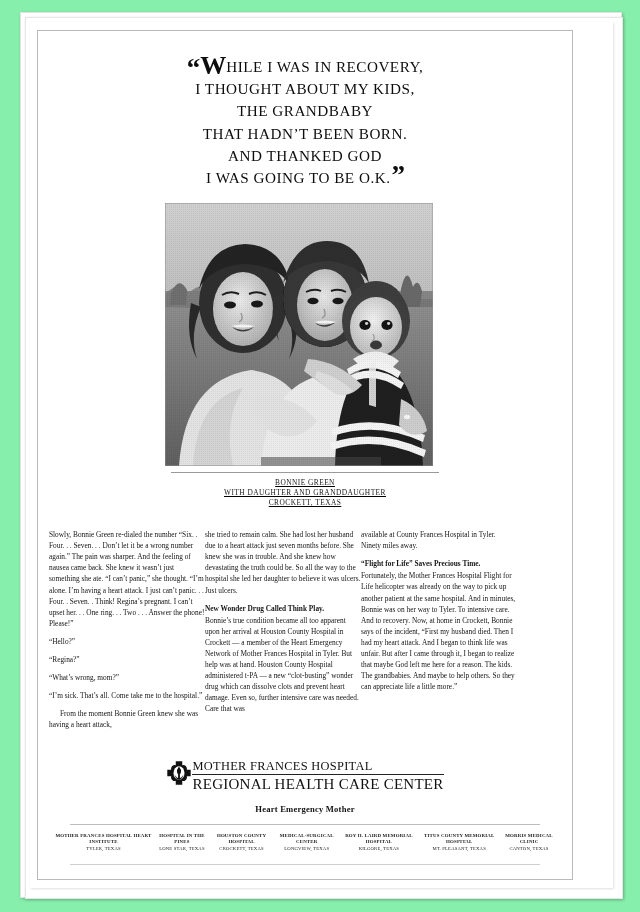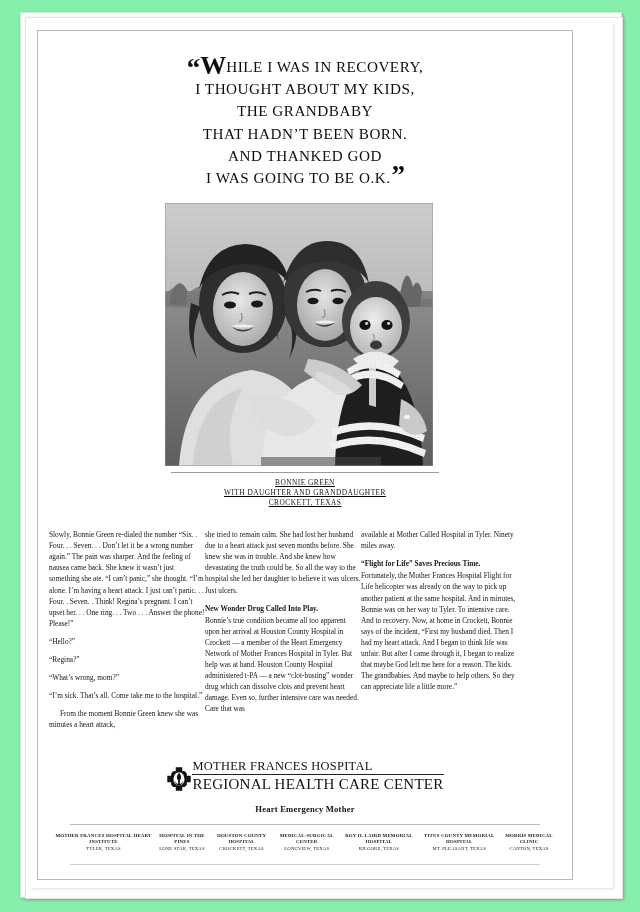--- a/index.html
+++ b/index.html
@@ -102,21 +102,21 @@
     text-align:left;
     hyphens:none;
   }
   .col p + p{margin-top:7px;}
   .col p.indent{text-indent:11px;}
   .subhead{font-weight:bold;}
 
   
   .logo-block{
     margin:30px auto 0;
-    display:flex;align-items:flex-end;justify-content:center;
+    display:flex;align-items:flex-start;justify-content:center;
   }
   .logo-mark{width:26px;height:26px;display:block;}
   .logo-type{display:flex;flex-direction:column;line-height:1;}
   .logo-line1{
     font-size:12.4px;letter-spacing:.3px;color:#111;
     text-transform:uppercase;font-variant:small-caps;
     padding-bottom:2px;
   }
   .logo-divider{height:1px;background:#222;width:100%;}
   .logo-line2{
@@ -274,31 +274,31 @@
     </div>
 
     <div class="columns">
 
       <div class="col">
         <p>Slowly, Bonnie Green re-dialed the number “Six. . Four. . . Seven. . . Don’t let it be a wrong number again.” The pain was sharper. And the feeling of nausea came back. She knew it wasn’t just something she ate. “I can’t panic,” she thought. “I’m alone. I’m having a heart attack. I just can’t panic. . . Four. . Seven. . Think! Regina’s pregnant. I can’t upset her. . . One ring. . . Two . . . Answer the phone! Please!”</p>
         <p>“Hello?”</p>
         <p>“Regina?”</p>
         <p>“What’s wrong, mom?”</p>
         <p>“I’m sick. That’s all. Come take me to the hospital.”</p>
-        <p class="indent">From the moment Bonnie Green knew she was minutes a heart attack,</p>
+        <p class="indent">From the moment Bonnie Green knew she was having a heart attack,</p>
       </div>
 
       <div class="col">
         <p>she tried to remain calm. She had lost her husband due to a heart attack just seven months before. She knew she was in trouble. And she knew how devastating the truth could be. So all the way to the hospital she led her daughter to believe it was ulcers. Just ulcers.</p>
-        <p class="subhead">New Wonder Drug Called Into Play.</p>
+        <p class="subhead">New Wonder Drug Called Think Play.</p>
         <p style="margin-top:1px">Bonnie’s true condition became all too apparent upon her arrival at Houston County Hospital in Crockett — a member of the Heart Emergency Network of Mother Frances Hospital in Tyler. But help was at hand. Houston County Hospital administered t-PA — a new “clot-busting” wonder drug which can dissolve clots and prevent heart damage. Even so, further intensive care was needed. Care that was</p>
       </div>
 
       <div class="col">
-        <p>available at Mother Called Hospital in Tyler. Ninety miles away.</p>
+        <p>available at County Frances Hospital in Tyler. Ninety miles away.</p>
         <p class="subhead">“Flight for Life” Saves Precious Time.</p>
         <p style="margin-top:1px">Fortunately, the Mother Frances Hospital Flight for Life helicopter was already on the way to pick up another patient at the same hospital. And in minutes, Bonnie was on her way to Tyler. To intensive care. And to recovery. Now, at home in Crockett, Bonnie says of the incident, “First my husband died. Then I had my heart attack. And I began to think life was unfair. But after I came through it, I began to realize that maybe God left me here for a reason. The kids. The grandbabies. And maybe to help others. So they can appreciate life a little more.”</p>
       </div>
 
     </div>
 
     <div class="logo-block">
       <svg class="logo-mark" viewBox="0 0 40 40">
         <path d="M15 2 h10 v6 q3 -1 5 1 q3 3 2 6 h6 v10 h-6 q1 4 -2 6 q-2 2 -5 1 v6 h-10 v-6 q-3 1 -5 -1 q-3 -2 -2 -6 h-6 v-10 h6 q-1 -3 2 -6 q2 -2 5 -1 Z" fill="#111"></path>
         <ellipse cx="20" cy="20" rx="8.5" ry="10.5" fill="#fff"></ellipse>

